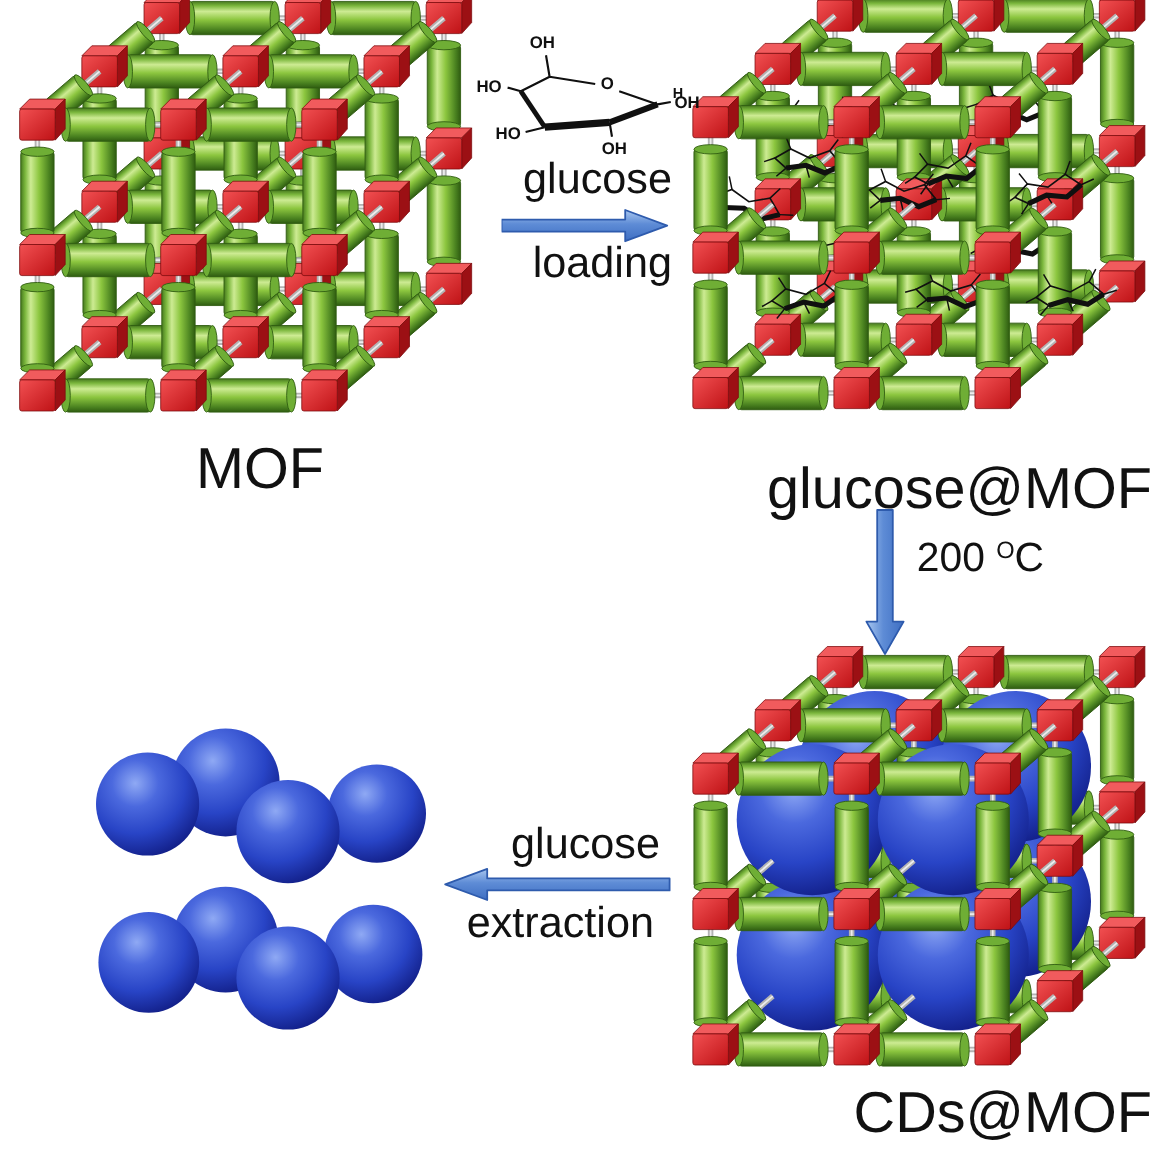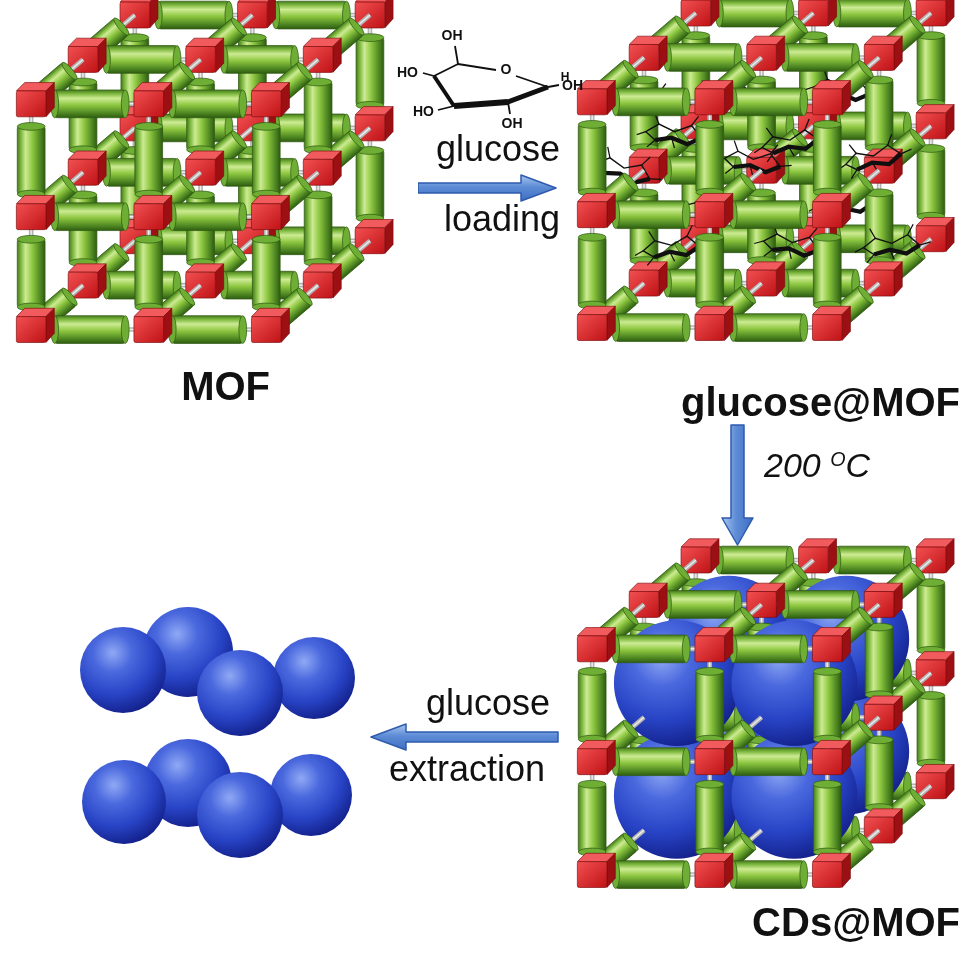--- a/index.html
+++ b/index.html
@@ -1,22 +1,22 @@
 <!DOCTYPE html>
 <html><head>
 <meta charset="utf-8">
 <style>
   html,body{margin:0;padding:0;background:#ffffff;}
   #canvas{position:relative;width:961px;height:962px;background:#ffffff;overflow:hidden;
           font-family:"Liberation Sans", sans-serif;color:#111;}
   .abs{position:absolute;}
   .lbl{position:absolute;color:#111;text-align:right;white-space:nowrap;}
-  .stage-label{font-size:40px;font-weight:bold;}
+  .stage-label{font-size:48px;}
   .step-label{font-size:36px;}
-  .temp-block{position:absolute;font-size:34px;line-height:47px;text-align:left;white-space:nowrap;font-style:italic;}
+  .temp-block{position:absolute;font-size:34px;line-height:47px;text-align:left;white-space:nowrap;}
   sup.deg{font-size:0.58em;vertical-align:0.55em;letter-spacing:0;}
   sub.gas{font-size:0.62em;vertical-align:-0.25em;}
   svg{display:block;}
 </style>
 </head>
 <body>
 
 <div id="canvas">
 
   <svg id="svg-mof" class="abs" style="left:-4px;top:-9px" width="398" height="370" viewBox="-16 -26 430 400" preserveAspectRatio="none">

